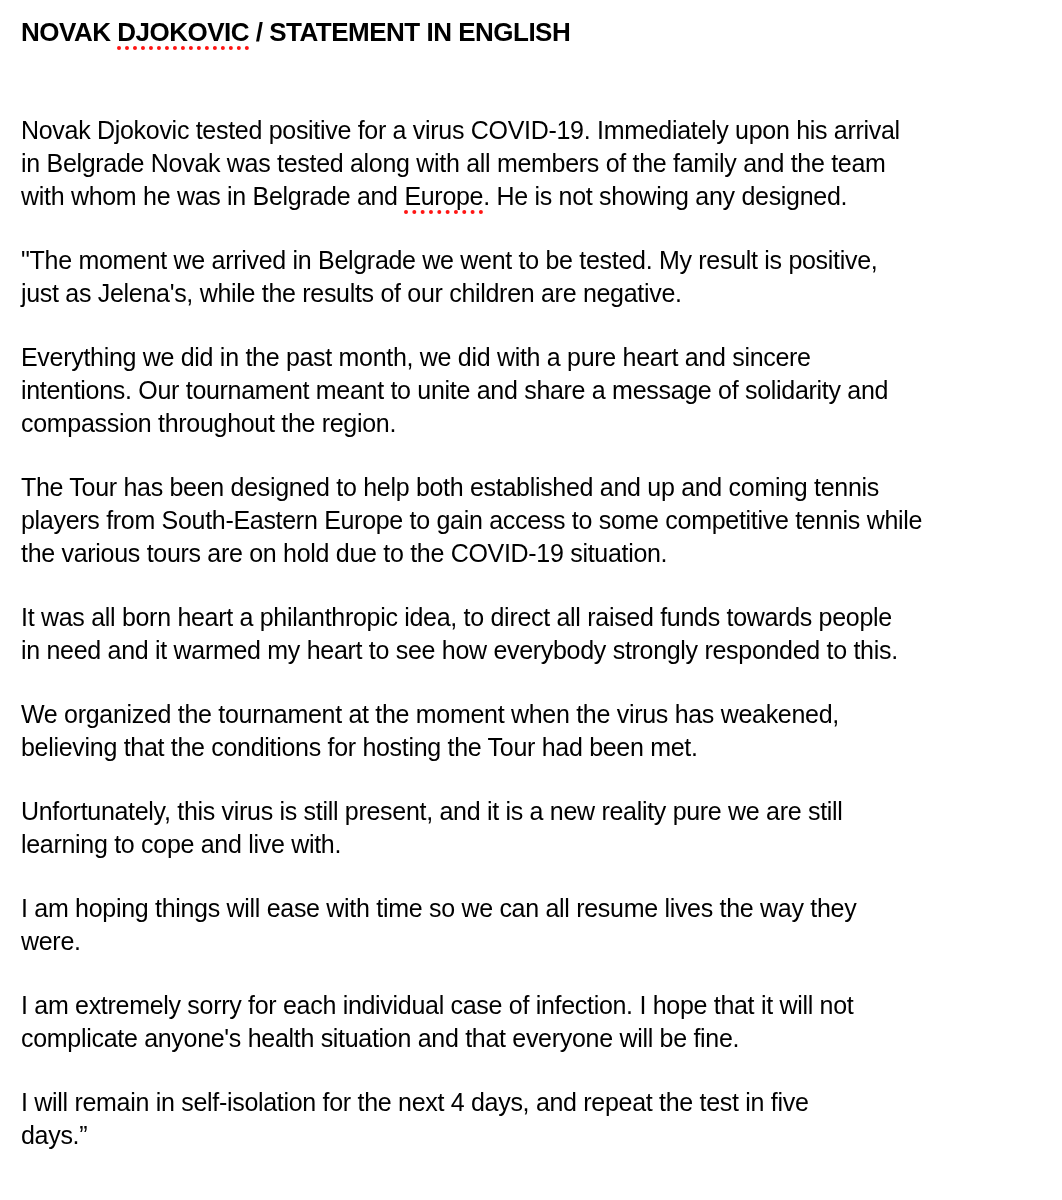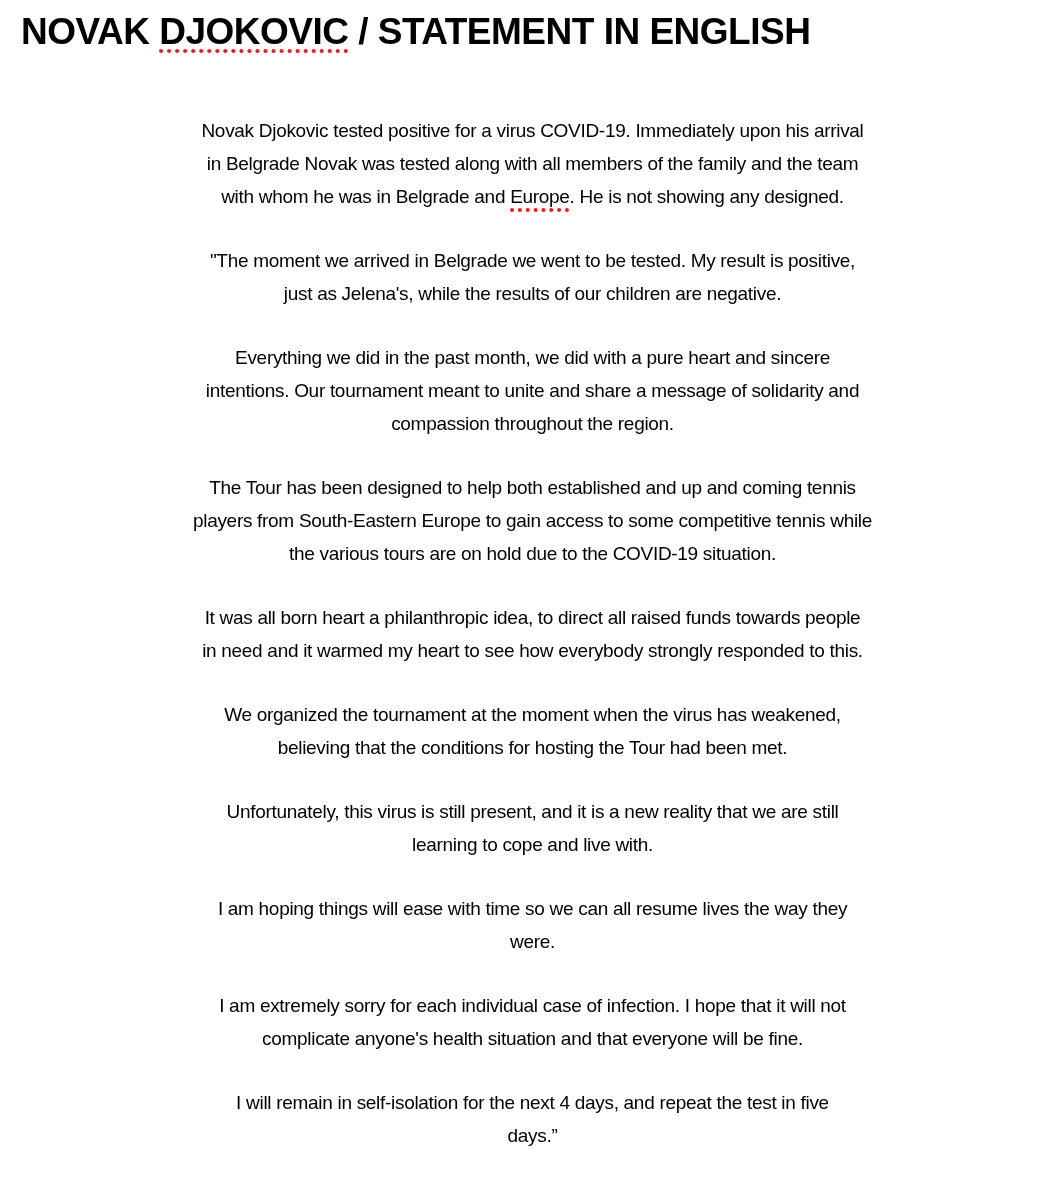--- a/index.html
+++ b/index.html
@@ -10,34 +10,33 @@
   body {
     width: 1062px;
     min-height: 1200px;
     box-sizing: border-box;
     padding: 14px 18px 40px 21px;
     color: #000000;
     font-family: "Liberation Sans", sans-serif;
     -webkit-font-smoothing: antialiased;
   }
   .doc-title {
-    font-size: 37px;
+    font-size: 26px;
     line-height: 36px;
     font-weight: bold;
     letter-spacing: -0.5px;
     margin: 0 0 64px 0;
     white-space: pre-line;
   }
   .para {
-    font-size: 19px;
+    font-size: 25px;
     line-height: 33px;
     letter-spacing: -0.3px;
     margin: 0 0 31px 0;
     white-space: pre-line;
-    text-align: center;
   }
   .misspelled {
     text-decoration: underline;
     text-decoration-style: dotted;
     text-decoration-color: #ff1513;
     text-decoration-thickness: 3.5px;
     text-underline-offset: 5px;
   }
 </style>
 </head>
@@ -59,21 +58,21 @@
 <p class="para">The Tour has been designed to help both established and up and coming tennis
 players from South-Eastern Europe to gain access to some competitive tennis while
 the various tours are on hold due to the COVID-19 situation.</p>
 
 <p class="para">It was all born heart a philanthropic idea, to direct all raised funds towards people
 in need and it warmed my heart to see how everybody strongly responded to this.</p>
 
 <p class="para">We organized the tournament at the moment when the virus has weakened,
 believing that the conditions for hosting the Tour had been met.</p>
 
-<p class="para">Unfortunately, this virus is still present, and it is a new reality that we are still
+<p class="para">Unfortunately, this virus is still present, and it is a new reality pure we are still
 learning to cope and live with.</p>
 
 <p class="para">I am hoping things will ease with time so we can all resume lives the way they
 were.</p>
 
 <p class="para">I am extremely sorry for each individual case of infection. I hope that it will not
 complicate anyone's health situation and that everyone will be fine.</p>
 
 <p class="para">I will remain in self-isolation for the next 4 days, and repeat the test in five
 days.”</p>

